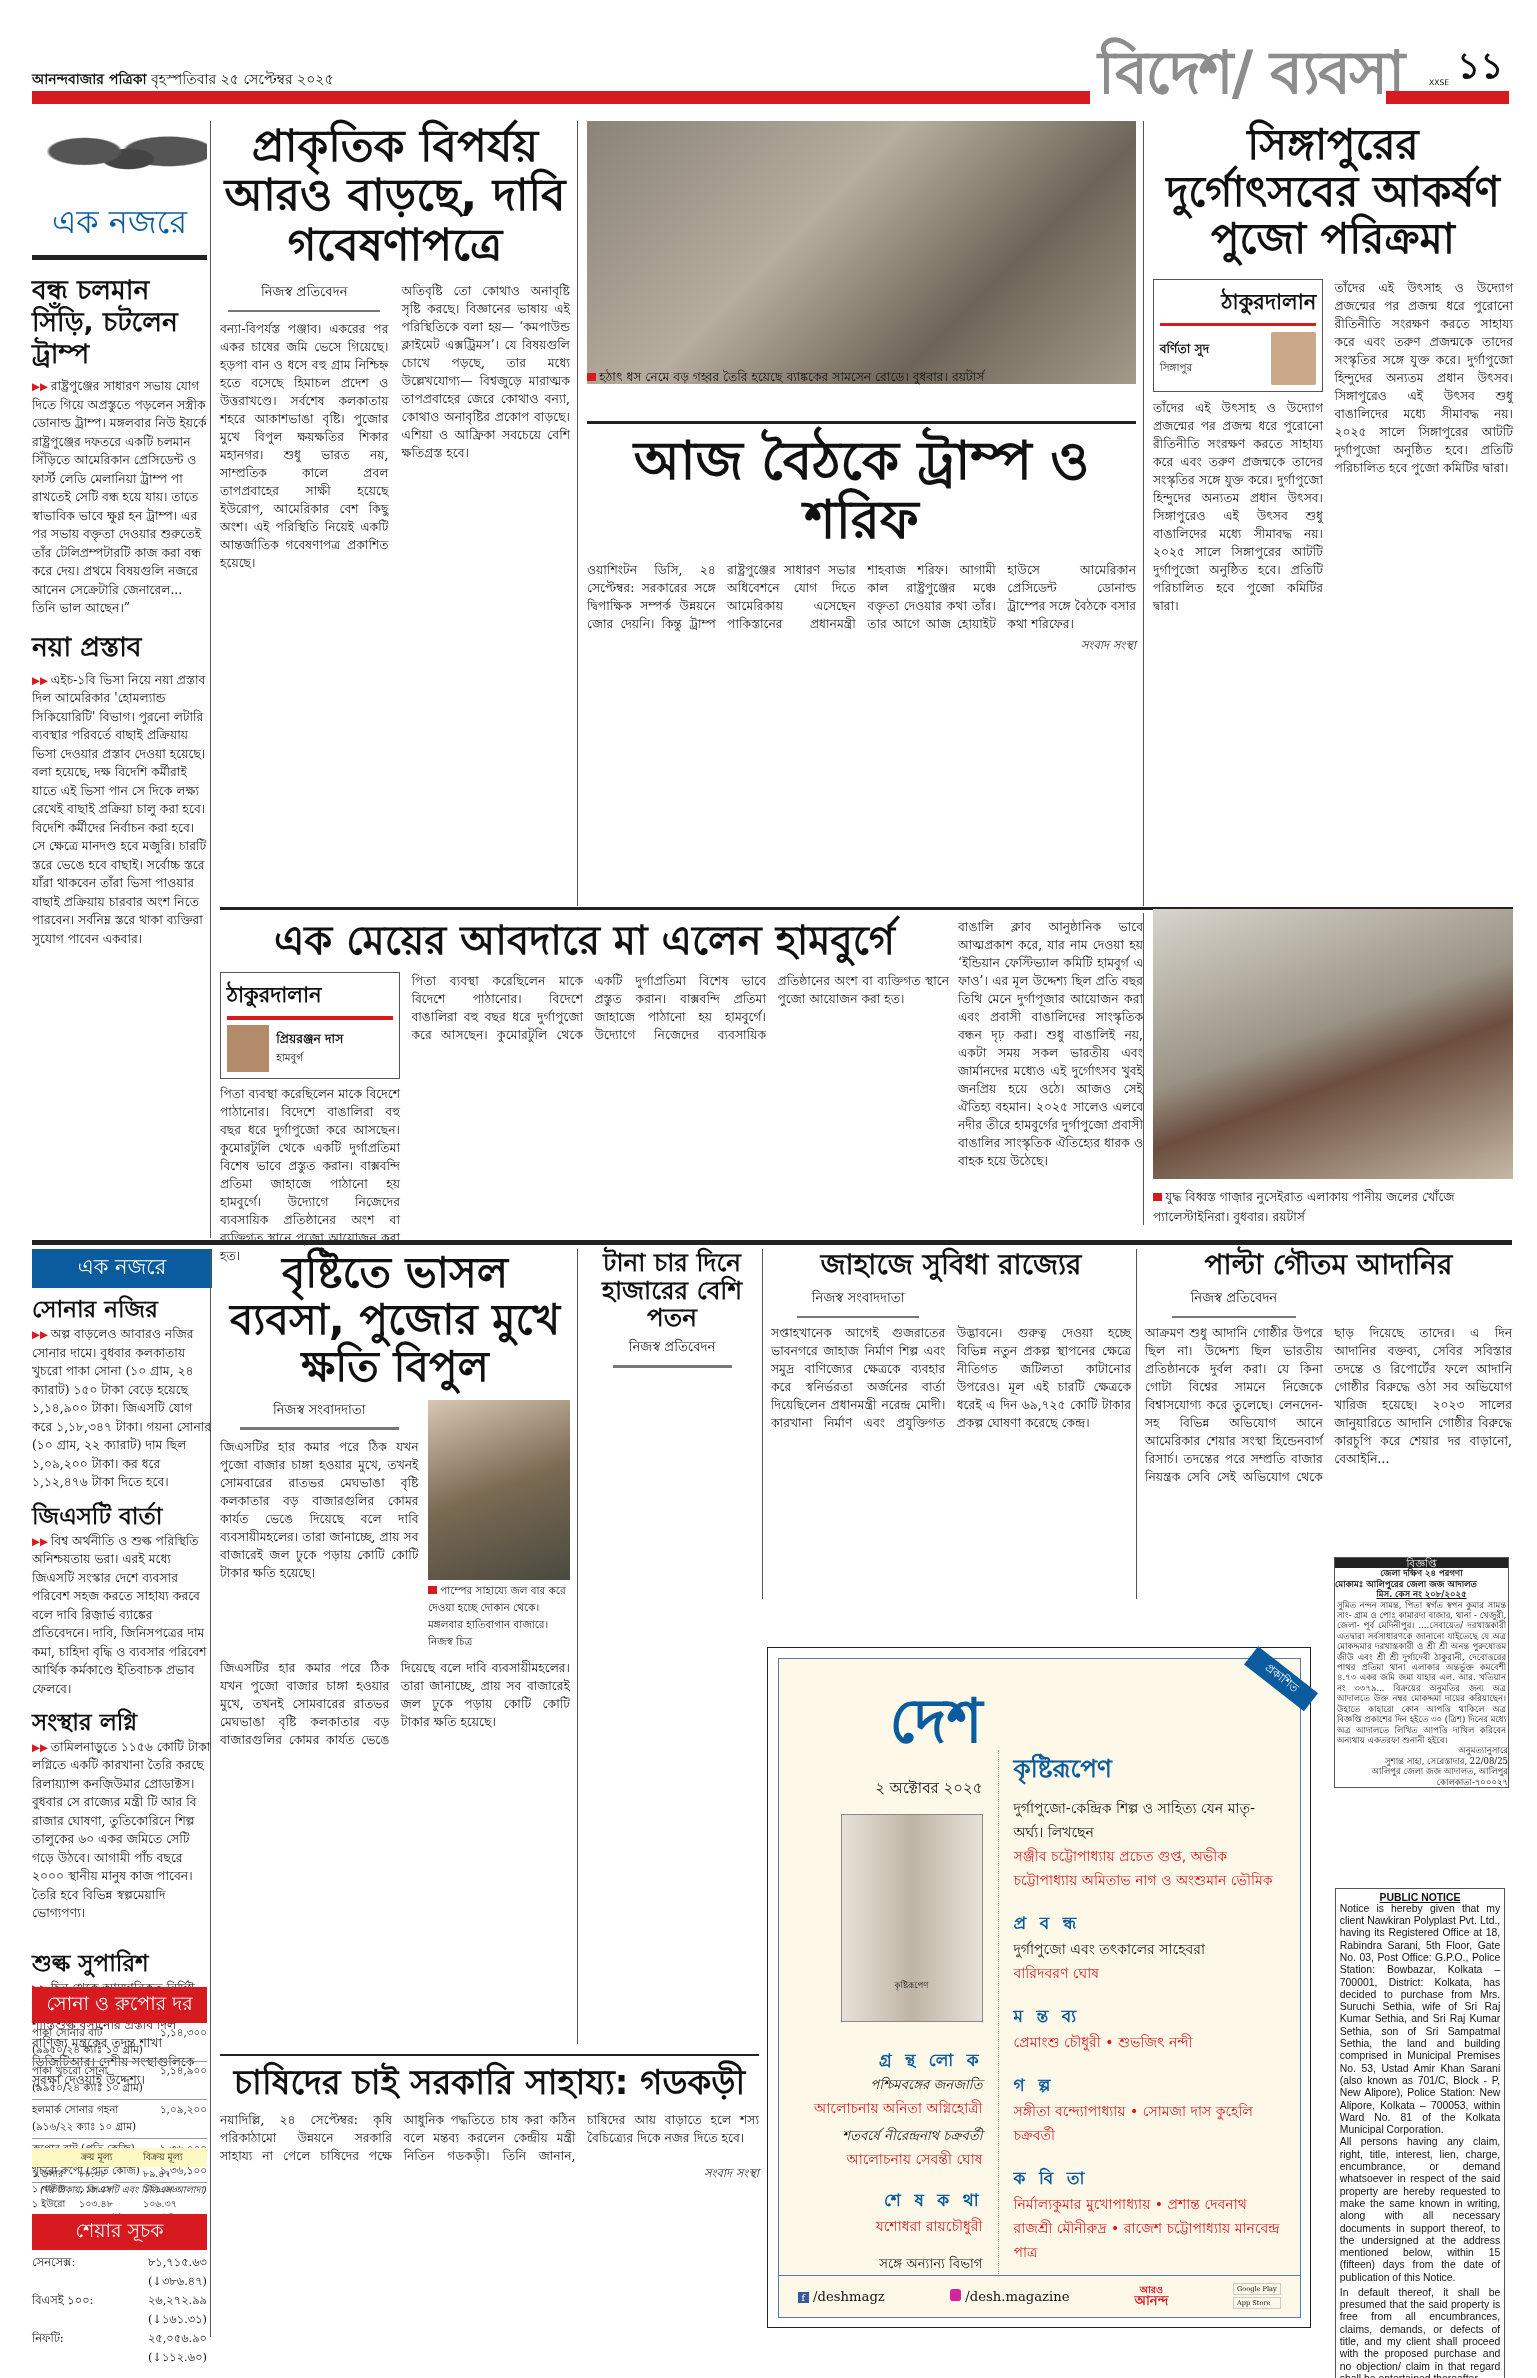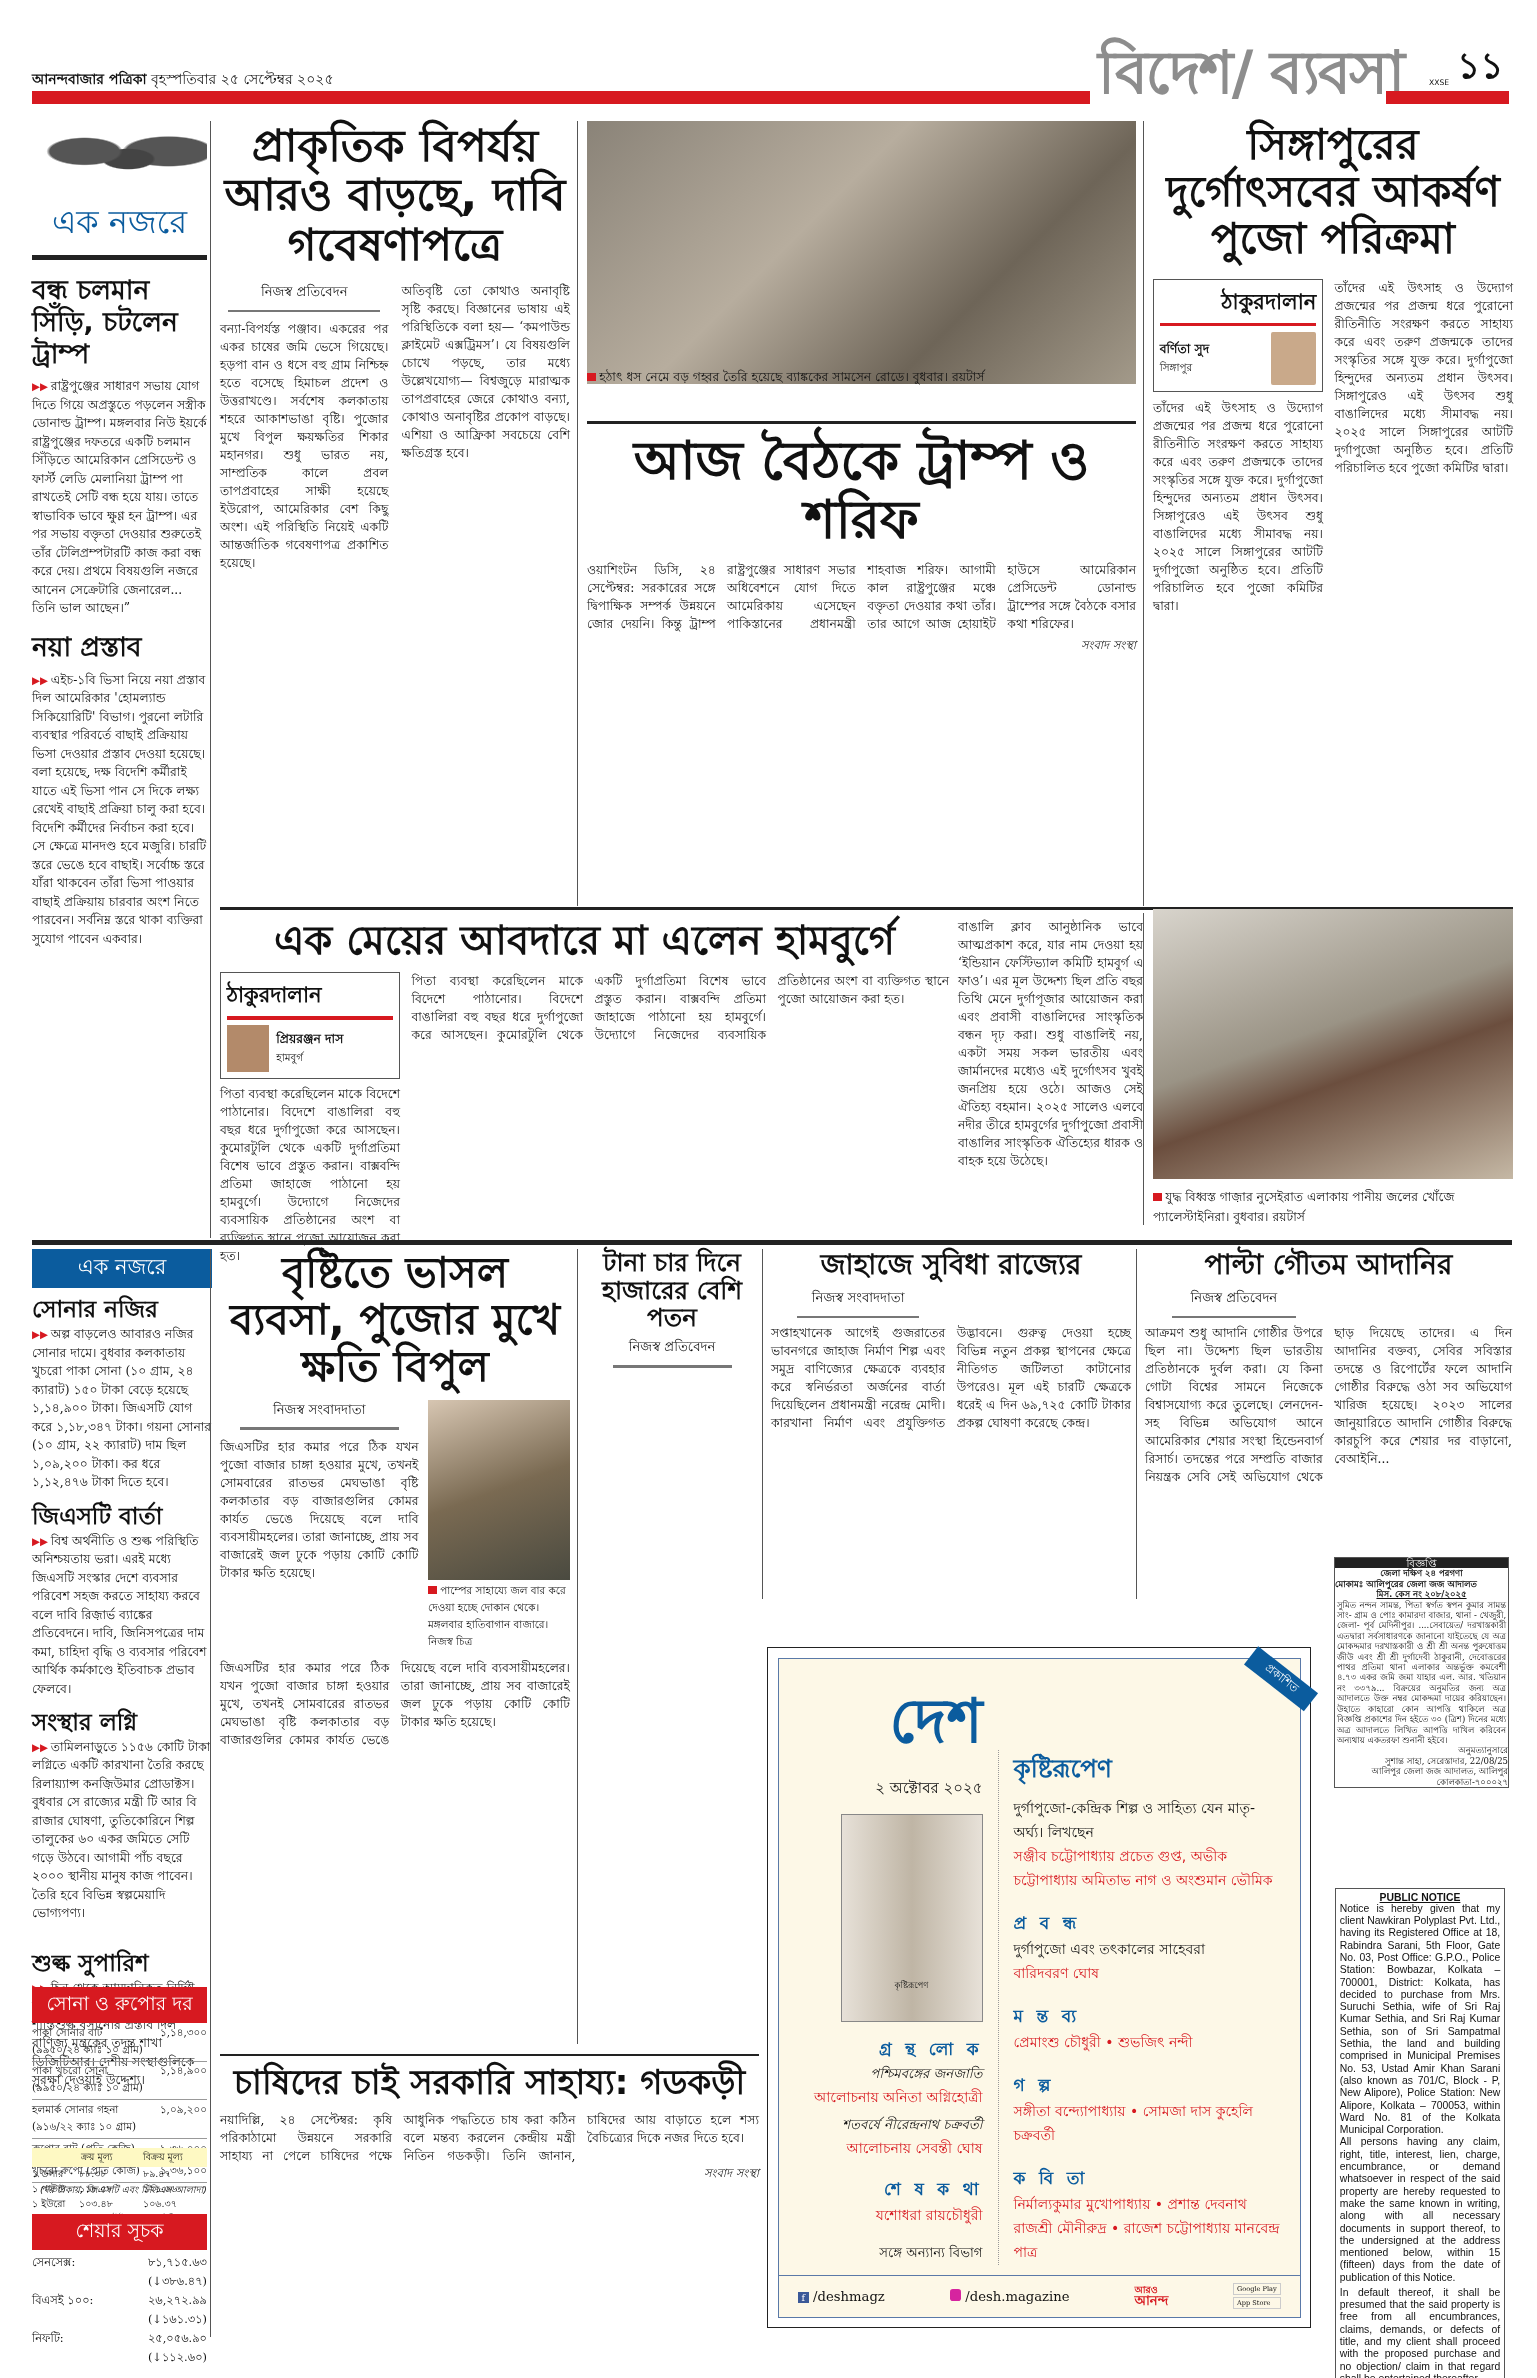--- a/index.html
+++ b/index.html
@@ -271,21 +271,21 @@
 <div class="abs" style="left:767px;top:1647px;width:544px;height:681px;border:1.9px solid #222;padding:9.5px">
   <div class="desh" style="height:100%;position:relative;padding:15px">
     <div style="position:absolute;right:0;top:0;background:#0b5c9e;color:#fff;font-size:11.4px;padding:1.9px 19px;transform:rotate(38deg) translate(21px,-5.7px)">প্রকাশিত</div>
     <div style="display:flex;gap:15px">
       <div style="width:189px;text-align:right">
         <div style="font-size:61px;font-weight:bold;color:#0b5c9e">দেশ</div>
         <div style="font-size:15px">২ অক্টোবর ২০২৫</div>
         <div style="height:208px;margin:13.2px 0 0 47px;background:linear-gradient(90deg,#e7e1d8,#bfb5a5 50%,#e7e1d8);border:0.9px solid #888;position:relative">
           <div style="position:absolute;bottom:28px;width:100%;text-align:center;font-size:8.5px">কৃষ্টিরূপেণ</div>
         </div>
-        <div class="desh-sec" style="margin-top:14px">গ্র ন্থ লো ক</div>
+        <div class="desh-sec" style="margin-top:25px">গ্র ন্থ লো ক</div>
         <div style="font-size:13.2px;font-style:italic">পশ্চিমবঙ্গের জনজাতি</div>
         <div class="desh-red">আলোচনায় অনিতা অগ্নিহোত্রী</div>
         <div style="font-size:13.2px;font-style:italic;margin-top:5.7px">শতবর্ষে নীরেন্দ্রনাথ চক্রবর্তী</div>
         <div class="desh-red">আলোচনায় সেবন্তী ঘোষ</div>
         <div class="desh-sec" style="margin-top:15px">শে ষ ক থা</div>
         <div class="desh-red">যশোধরা রায়চৌধুরী</div>
         <div style="font-size:13.2px;margin-top:15px">সঙ্গে অন্যান্য বিভাগ</div>
       </div>
       <div style="width:0.9px;border-left:0.9px dotted #999;margin-top:76px"></div>
       <div style="flex:1;padding-top:76px">
@@ -299,21 +299,21 @@
         <div class="desh-red">প্রেমাংশু চৌধুরী • শুভজিৎ নন্দী</div>
         <div class="desh-sec" style="margin-top:17px">গ ল্প</div>
         <div class="desh-red">সঙ্গীতা বন্দ্যোপাধ্যায় • সোমজা দাস কুহেলি চক্রবর্তী</div>
         <div class="desh-sec" style="margin-top:17px">ক বি তা</div>
         <div class="desh-red">নির্মাল্যকুমার মুখোপাধ্যায় • প্রশান্ত দেবনাথ রাজশ্রী মৌনীরুদ্র • রাজেশ চট্টোপাধ্যায় মানবেন্দ্র পাত্র</div>
       </div>
     </div>
     <div style="position:absolute;left:0;right:0;bottom:0;border-top:1.9px solid #5a79a8;padding:7.6px 19px;display:flex;justify-content:space-between;align-items:center;font-family:'DejaVu Serif',serif;font-size:13.2px">
       <span><span style="display:inline-block;width:11.4px;height:11.4px;background:#3b5998;color:#fff;font-size:9.5px;text-align:center;line-height:11.4px">f</span> <span>/deshmagz</span></span>
       <span><span style="display:inline-block;width:11.4px;height:11.4px;background:#d6249f;border-radius:2.8px"></span> <span>/desh.magazine</span></span>
-      <span style="color:#d71920;font-weight:bold;line-height:1"><span style="font-size:9.5px;display:block">আরও</span><span>আনন্দ</span></span>
+      <span style="color:#d71920;font-weight:bold;text-align:center;line-height:1"><span style="font-size:9.5px;display:block">আরও</span><span>আনন্দ</span></span>
       <span style="font-size:6.6px;display:flex;flex-direction:column;gap:1.9px">
           <span style="border:0.9px solid #ccc;padding:0.9px 2.8px">Google Play</span>
           <span style="border:0.9px solid #ccc;padding:0.9px 2.8px">App Store</span>
         </span>
     </div>
   </div>
 </div>
 
 <div class="abs box" style="left:1334px;top:1557px;width:175px;font-size:8.5px;line-height:10.4px;font-family:'DejaVu Serif',serif">
   <div style="background:#222;color:#fff;text-align:center;font-size:10.4px">বিজ্ঞপ্তি</div>

